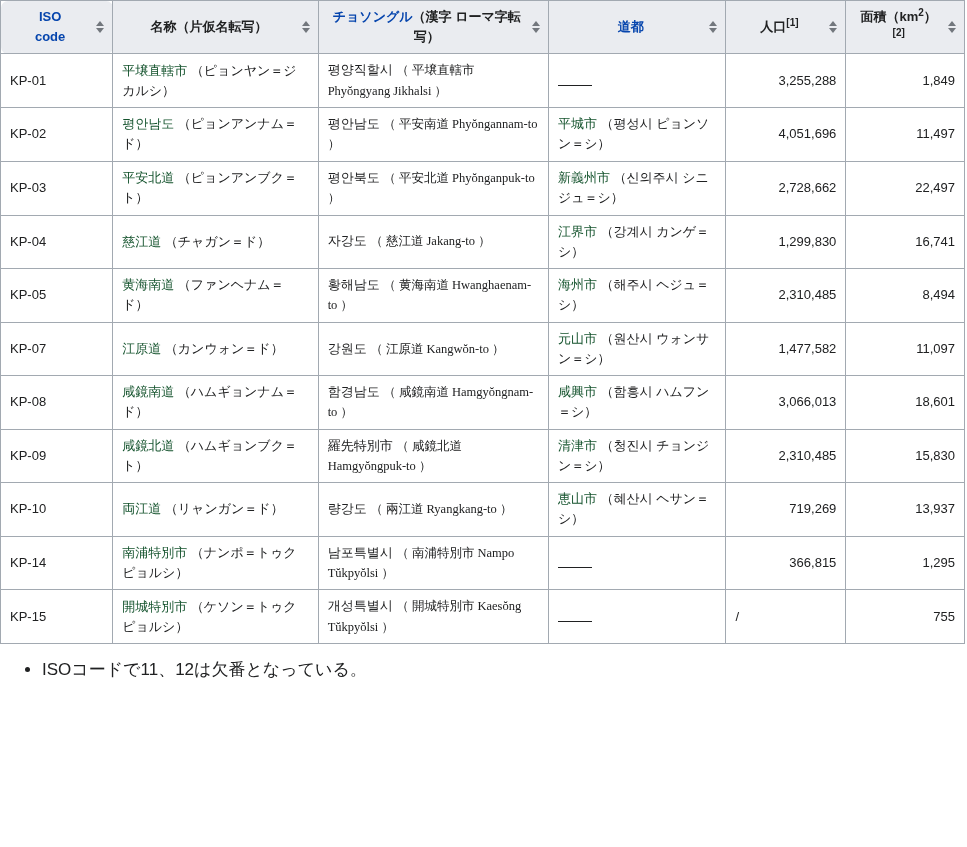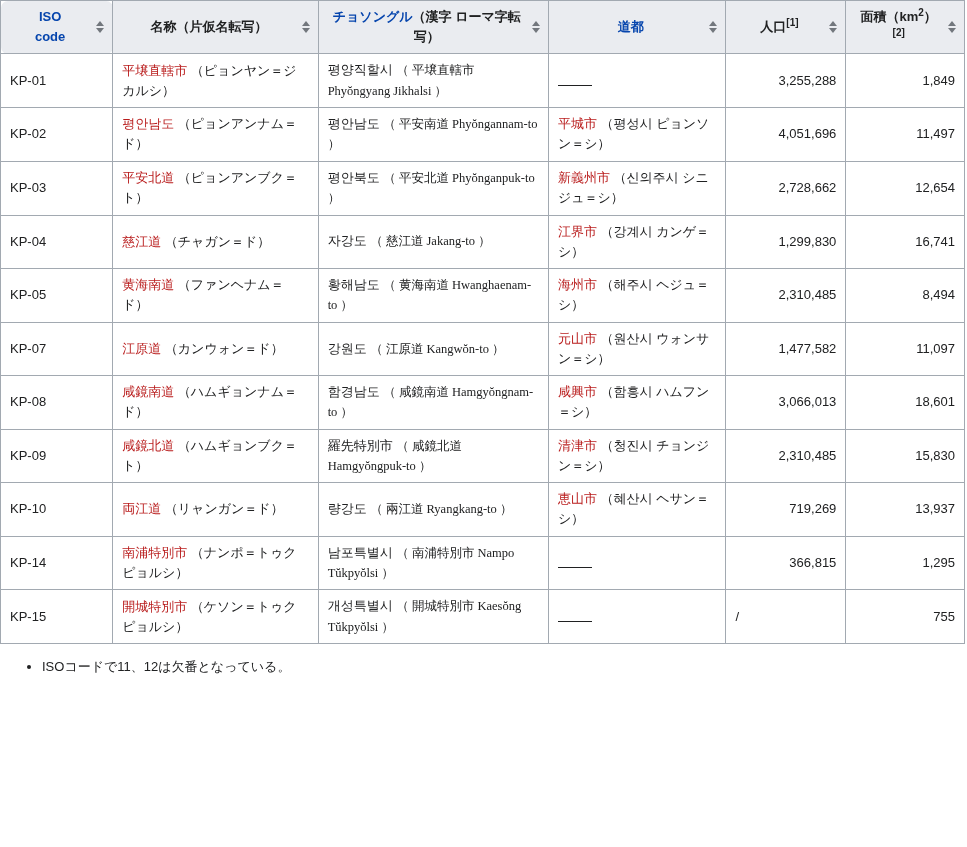--- a/index.html
+++ b/index.html
@@ -57,21 +57,21 @@
   }
   th .sorticon::before {
     top: 1px;
     border-bottom: 5px solid #72777d;
   }
   th .sorticon::after {
     bottom: 1px;
     border-top: 5px solid #72777d;
   }
   a.lnk {
-    color: #b91c1c;
+    color: #14532d;
     text-decoration: none;
   }
   .hdr-link { color: #0645ad; }
   .col-iso   { width: 100px; border-radius: 7px; }
   .col-name  { width: 232px; }
   .col-hangul{ width: 250px; }
   .col-capital { width: 195px; }
   .col-pop   { width: 105px; text-align: right; }
   .col-area  { width: 101px; text-align: right; }
   td.num { text-align: right; white-space: nowrap; }
@@ -80,21 +80,21 @@
     display: inline-block;
     width: 34px;
     border-bottom: 1px solid #202122;
     vertical-align: middle;
     height: 9px;
   }
   sup { font-size: 10px; line-height: 0; vertical-align: super; }
   .romaji { font-family: "Liberation Serif", serif; font-size: 12.5px; }
   .note {
     margin: 14px 0 0 22px;
-    font-size: 13px;
+    font-size: 17px;
     color: #202122;
   }
   .note ul { margin: 0; padding-left: 20px; }
   .note li { list-style: disc; }
   .hangul-cell { font-size: 13px; }
 </style>
 </head>
 <body>
 
 <div class="wrap">
@@ -145,21 +145,21 @@
           <td><a class="lnk">平城市</a> <span>（평성시 ピョンソン＝シ）</span></td>
           <td class="num">4,051,696</td>
           <td class="num">11,497</td>
         </tr>
         <tr>
           <td class="iso">KP-03</td>
           <td><a class="lnk">平安北道</a> <span>（ピョンアンブク＝ト）</span></td>
           <td class="hangul-cell"><span>평안북도</span> <span class="romaji">（ 平安北道 Phyŏnganpuk-to ）</span></td>
           <td><a class="lnk">新義州市</a> <span>（신의주시 シニジュ＝シ）</span></td>
           <td class="num">2,728,662</td>
-          <td class="num">12,654</td>
+          <td class="num">22,497</td>
         </tr>
         <tr>
           <td class="iso">KP-04</td>
           <td><a class="lnk">慈江道</a> <span>（チャガン＝ド）</span></td>
           <td class="hangul-cell"><span>자강도</span> <span class="romaji">（ 慈江道 Jakang-to ）</span></td>
           <td><a class="lnk">江界市</a> <span>（강계시 カンゲ＝シ）</span></td>
           <td class="num">1,299,830</td>
           <td class="num">16,741</td>
         </tr>
         <tr>

